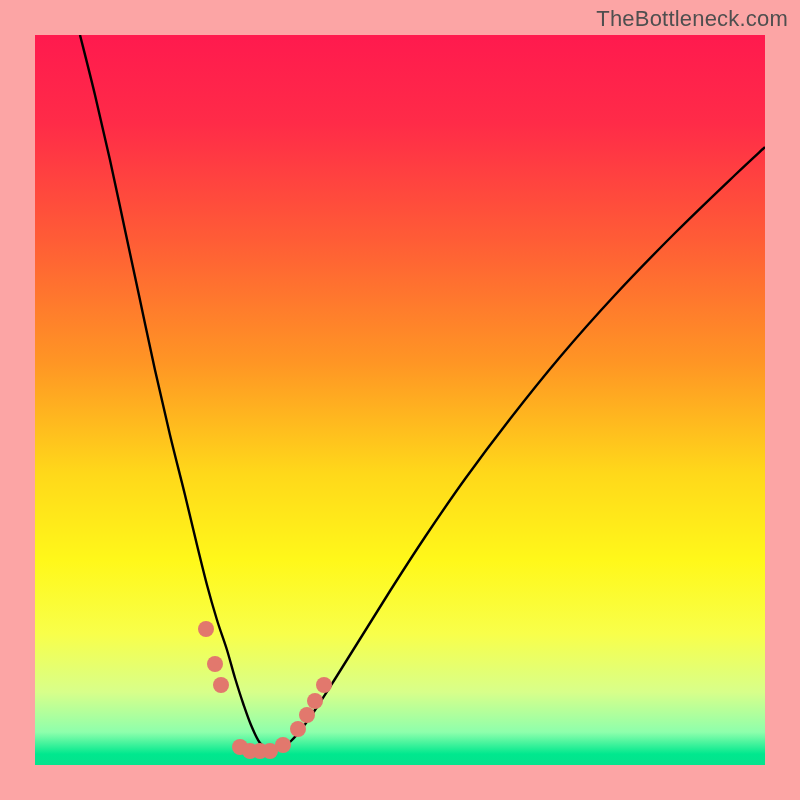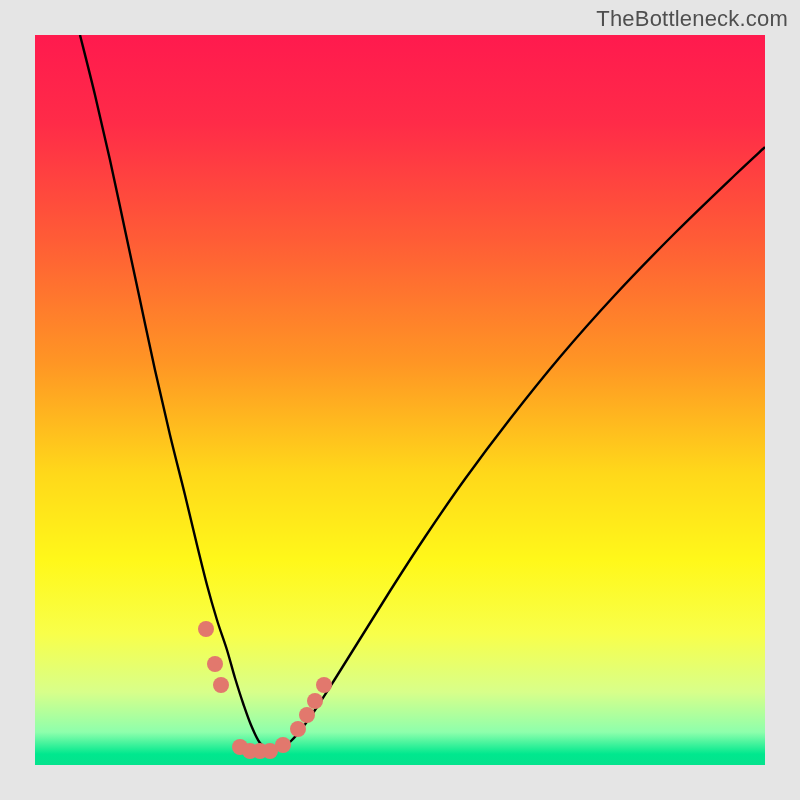--- a/index.html
+++ b/index.html
@@ -10,21 +10,21 @@
     overflow: hidden;
     background: #000;
     font-family: Arial, Helvetica, sans-serif;
   }
   .frame {
     position: absolute;
     left: 0;
     top: 0;
     width: 800px;
     height: 800px;
-    background: #e5e5e5;
+    background: #fca5a5;
   }
   .plot {
     position: absolute;
     left: 35px;
     top: 35px;
     width: 730px;
     height: 730px;
     overflow: hidden;
   }
   .gradient-bg {

